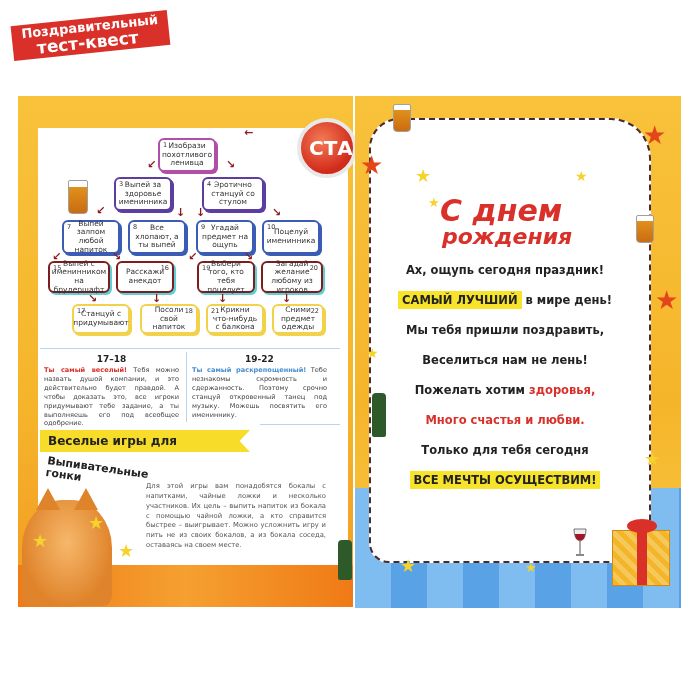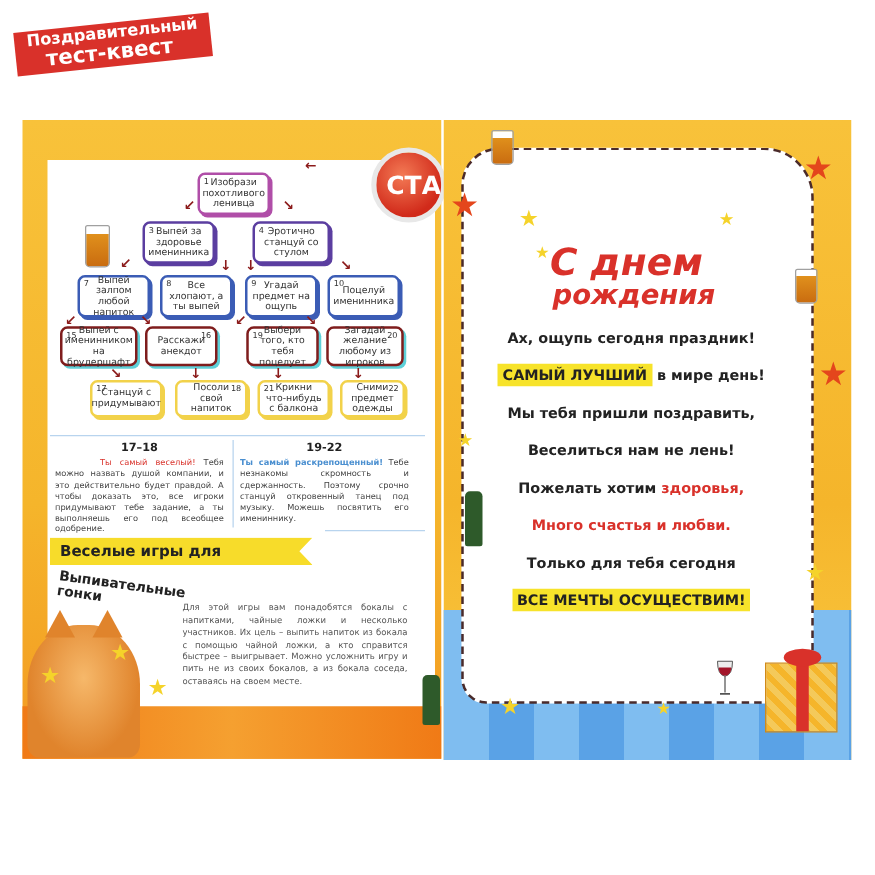--- a/index.html
+++ b/index.html
@@ -14,21 +14,21 @@
   .node { position: absolute; background: #fff; border-radius: 6px; font-size: 7.5px; color: #333; text-align: center; line-height: 1.15; display:flex; align-items:center; justify-content:center; padding: 2px 4px; }
   .node .num { position:absolute; left:3px; top:2px; font-size:6.5px; }
   .n-pink { border: 2px solid #b04ea8; box-shadow: 2px 2px 0 #b04ea8; }
   .n-purple { border: 2px solid #5b3ea0; box-shadow: 2px 2px 0 #5b3ea0; }
   .n-blue { border: 2px solid #3b5cb5; box-shadow: 2px 2px 0 #3b5cb5; }
   .n-cyan { border: 2px solid #7f1d1d; box-shadow: 2px 2px 0 #5ed0d8; }
   .n-yellow { border: 2px solid #f2d24a; box-shadow: 2px 2px 0 #f2d24a; }
   .arrow { position:absolute; color:#8b1a1a; font-size: 11px; font-weight: bold; }
   .result { position: absolute; width: 135px; font-size: 6.6px; color:#444; line-height: 1.35; text-align: justify; }
   .result .range { display:block; text-align:center; font-size: 9px; font-weight:bold; color:#222; margin-bottom:1px; }
-  .result .hl-red { color:#d9312a; font-weight:normal;margin-left:36px; }
+  .result .hl-red { color:#d9312a; font-weight:bold; }
   .result .hl-blue { color:#4a8fd0; font-weight:bold; }
   .hr { position:absolute; height:1px; background:#b8d4ee; }
   .vr { position:absolute; width:1px; background:#b8d4ee; }
   .games-banner { position:absolute; left: 40px; top: 430px; width: 210px; height: 22px; background:#f7dc2a; font-weight:bold; font-size: 12px; color:#222; padding-left: 8px; line-height: 22px; clip-path: polygon(0 0,100% 0,95% 50%,100% 100%,0 100%); }
   .race-title { position:absolute; left: 46px; top: 462px; font-weight:bold; font-size: 11px; color:#222; transform: rotate(8deg); line-height: 1.1; }
   .game-text { position:absolute; left: 146px; top: 482px; width: 180px; font-size: 6.8px; color:#555; line-height: 1.45; text-align: justify; }
   .cat { position:absolute; left: 22px; top: 500px; width: 90px; height: 106px; background: radial-gradient(ellipse at 50% 40%,#f6b86a,#e0842c 70%); border-radius: 45% 45% 10% 10%; }
   .cat:before, .cat:after { content:""; position:absolute; top:-12px; width:0; height:0; border-left:12px solid transparent; border-right:12px solid transparent; border-bottom:22px solid #e0842c; }
   .cat:before { left: 14px; } .cat:after { right: 14px; }
   .page-right { position: absolute; left: 355px; top: 96px; width: 326px; height: 512px; background: linear-gradient(180deg,#f8c23a 0%,#f5b52b 60%,#f8c23a 85%); }

